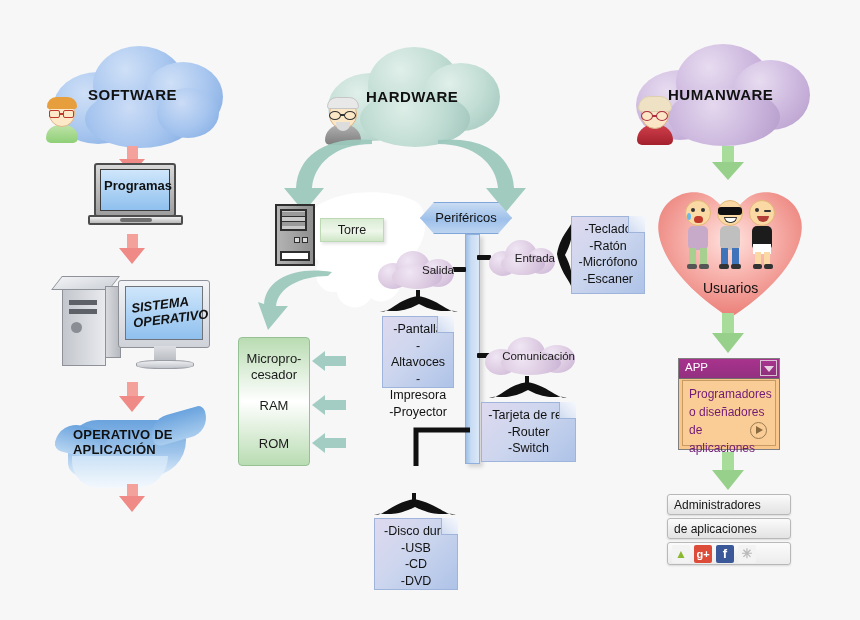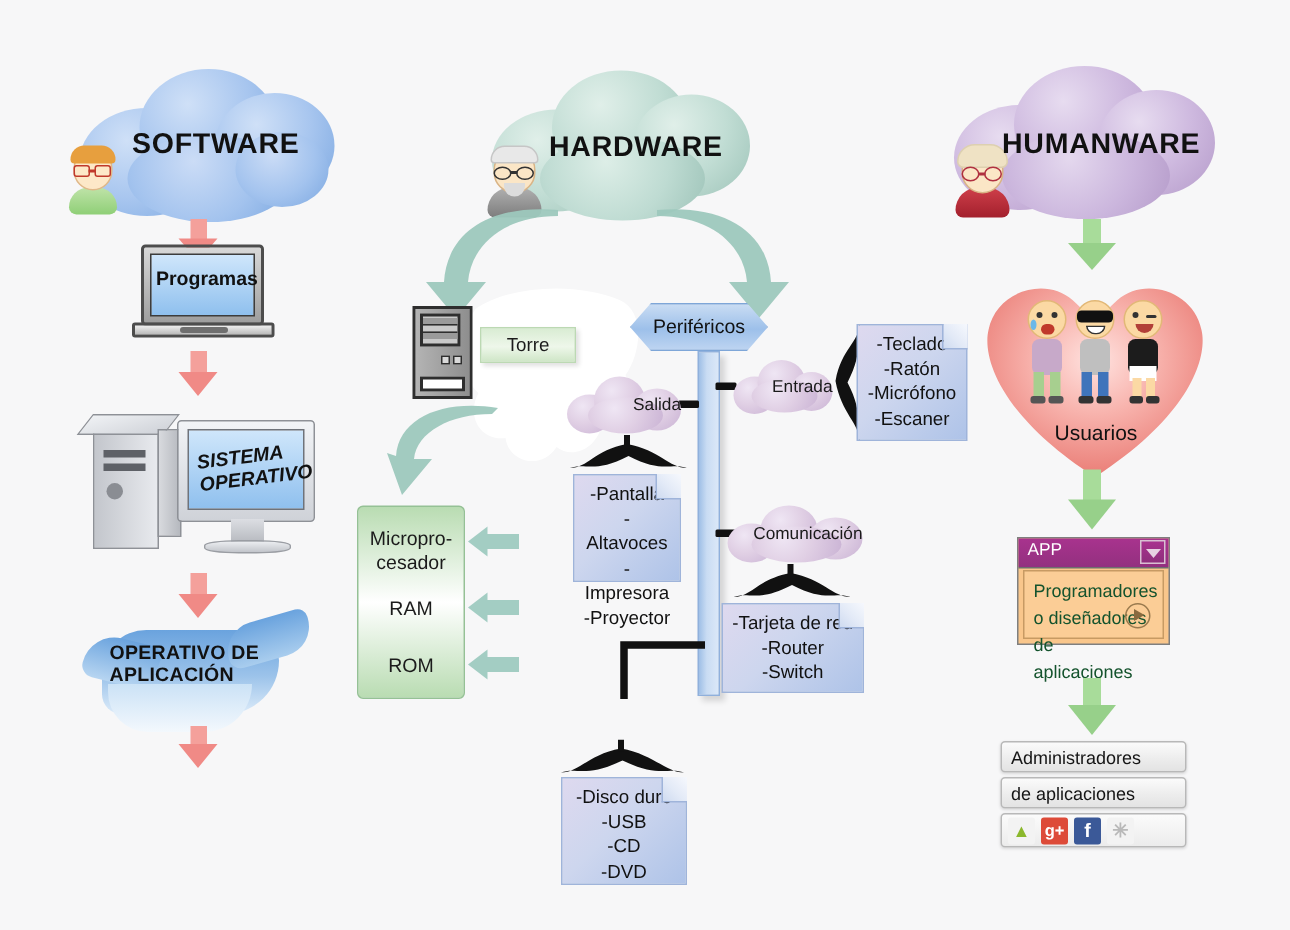--- a/index.html
+++ b/index.html
@@ -8,21 +8,21 @@
     background:#f7f7f8;
     font-family:"Liberation Sans", sans-serif;
     overflow:hidden;
     position:relative;
   }
   #canvas{position:absolute;left:0;top:0;width:860px;height:620px;}
   .abs{position:absolute;}
   .cloud-title{
     position:absolute;
     font-weight:bold;
-    font-size:19px;
+    font-size:15px;
     color:#111;
     letter-spacing:.5px;
     white-space:nowrap;
     z-index:6;
   }
 
   
   .lobe{position:absolute;border-radius:50%;}
 
   
@@ -111,21 +111,21 @@
   }
   .appbar .ttl{position:absolute;left:6px;top:2px;font-size:11.5px;color:#fff;}
   .appbar .btn{
     position:absolute;right:2px;top:1px;width:17px;height:16px;
     background:linear-gradient(180deg,#a8338e,#8e2f7c);border:1px solid #d8c0d2;
     box-sizing:border-box;
   }
   .appbody{
     position:absolute;left:3px;right:3px;top:21px;bottom:3px;
     background:#fbcd96;border:1px solid #c79a63;
-    font-size:12px;line-height:18px;color:#14532d;padding:4px 6px;box-sizing:border-box;
+    font-size:12px;line-height:18px;color:#701a75;padding:4px 6px;box-sizing:border-box;
   }
   .playbtn{
     position:absolute;right:8px;bottom:6px;width:17px;height:17px;border-radius:50%;
     border:1px solid #9a7a4e;box-sizing:border-box;
   }
 
   
   .pill{
     position:absolute;
     background:linear-gradient(180deg,#fbfbfb 0%,#ededed 55%,#e3e3e3 100%);
@@ -446,21 +446,21 @@
   <div class="shape" style="left:68px;top:64px;width:9px;height:5px;border-radius:2px;background:#333;"></div>
   <div class="shape" style="left:79px;top:64px;width:9px;height:5px;border-radius:2px;background:#333;"></div>
 </div>
 <div class="lbl" style="left:703px;top:280px;font-size:14px;">Usuarios</div>
 
 <div class="arrow" style="left:712px;top:313px;width:32px;height:40px;">
   <div class="shape" style="left:10px;top:0;width:12px;height:22px;background:#a8dc9a;"></div>
   <div class="shape" style="left:0;top:20px;width:0;height:0;border-left:16px solid transparent;border-right:16px solid transparent;border-top:20px solid #97d08a;"></div>
 </div>
 
-<div class="appwin" style="left:678px;top:358px;width:102px;height:72px;">
+<div class="appwin" style="left:678px;top:358px;width:102px;height:92px;">
   <div class="appbar">
     <div class="ttl">APP</div>
     <div class="btn">
       <div style="position:absolute;left:3px;top:5px;width:0;height:0;border-left:5px solid transparent;border-right:5px solid transparent;border-top:6px solid #e7d2e2;"></div>
     </div>
   </div>
   <div class="appbody">
     <div>Programadores</div>
     <div>o diseñadores</div>
     <div>de</div>

